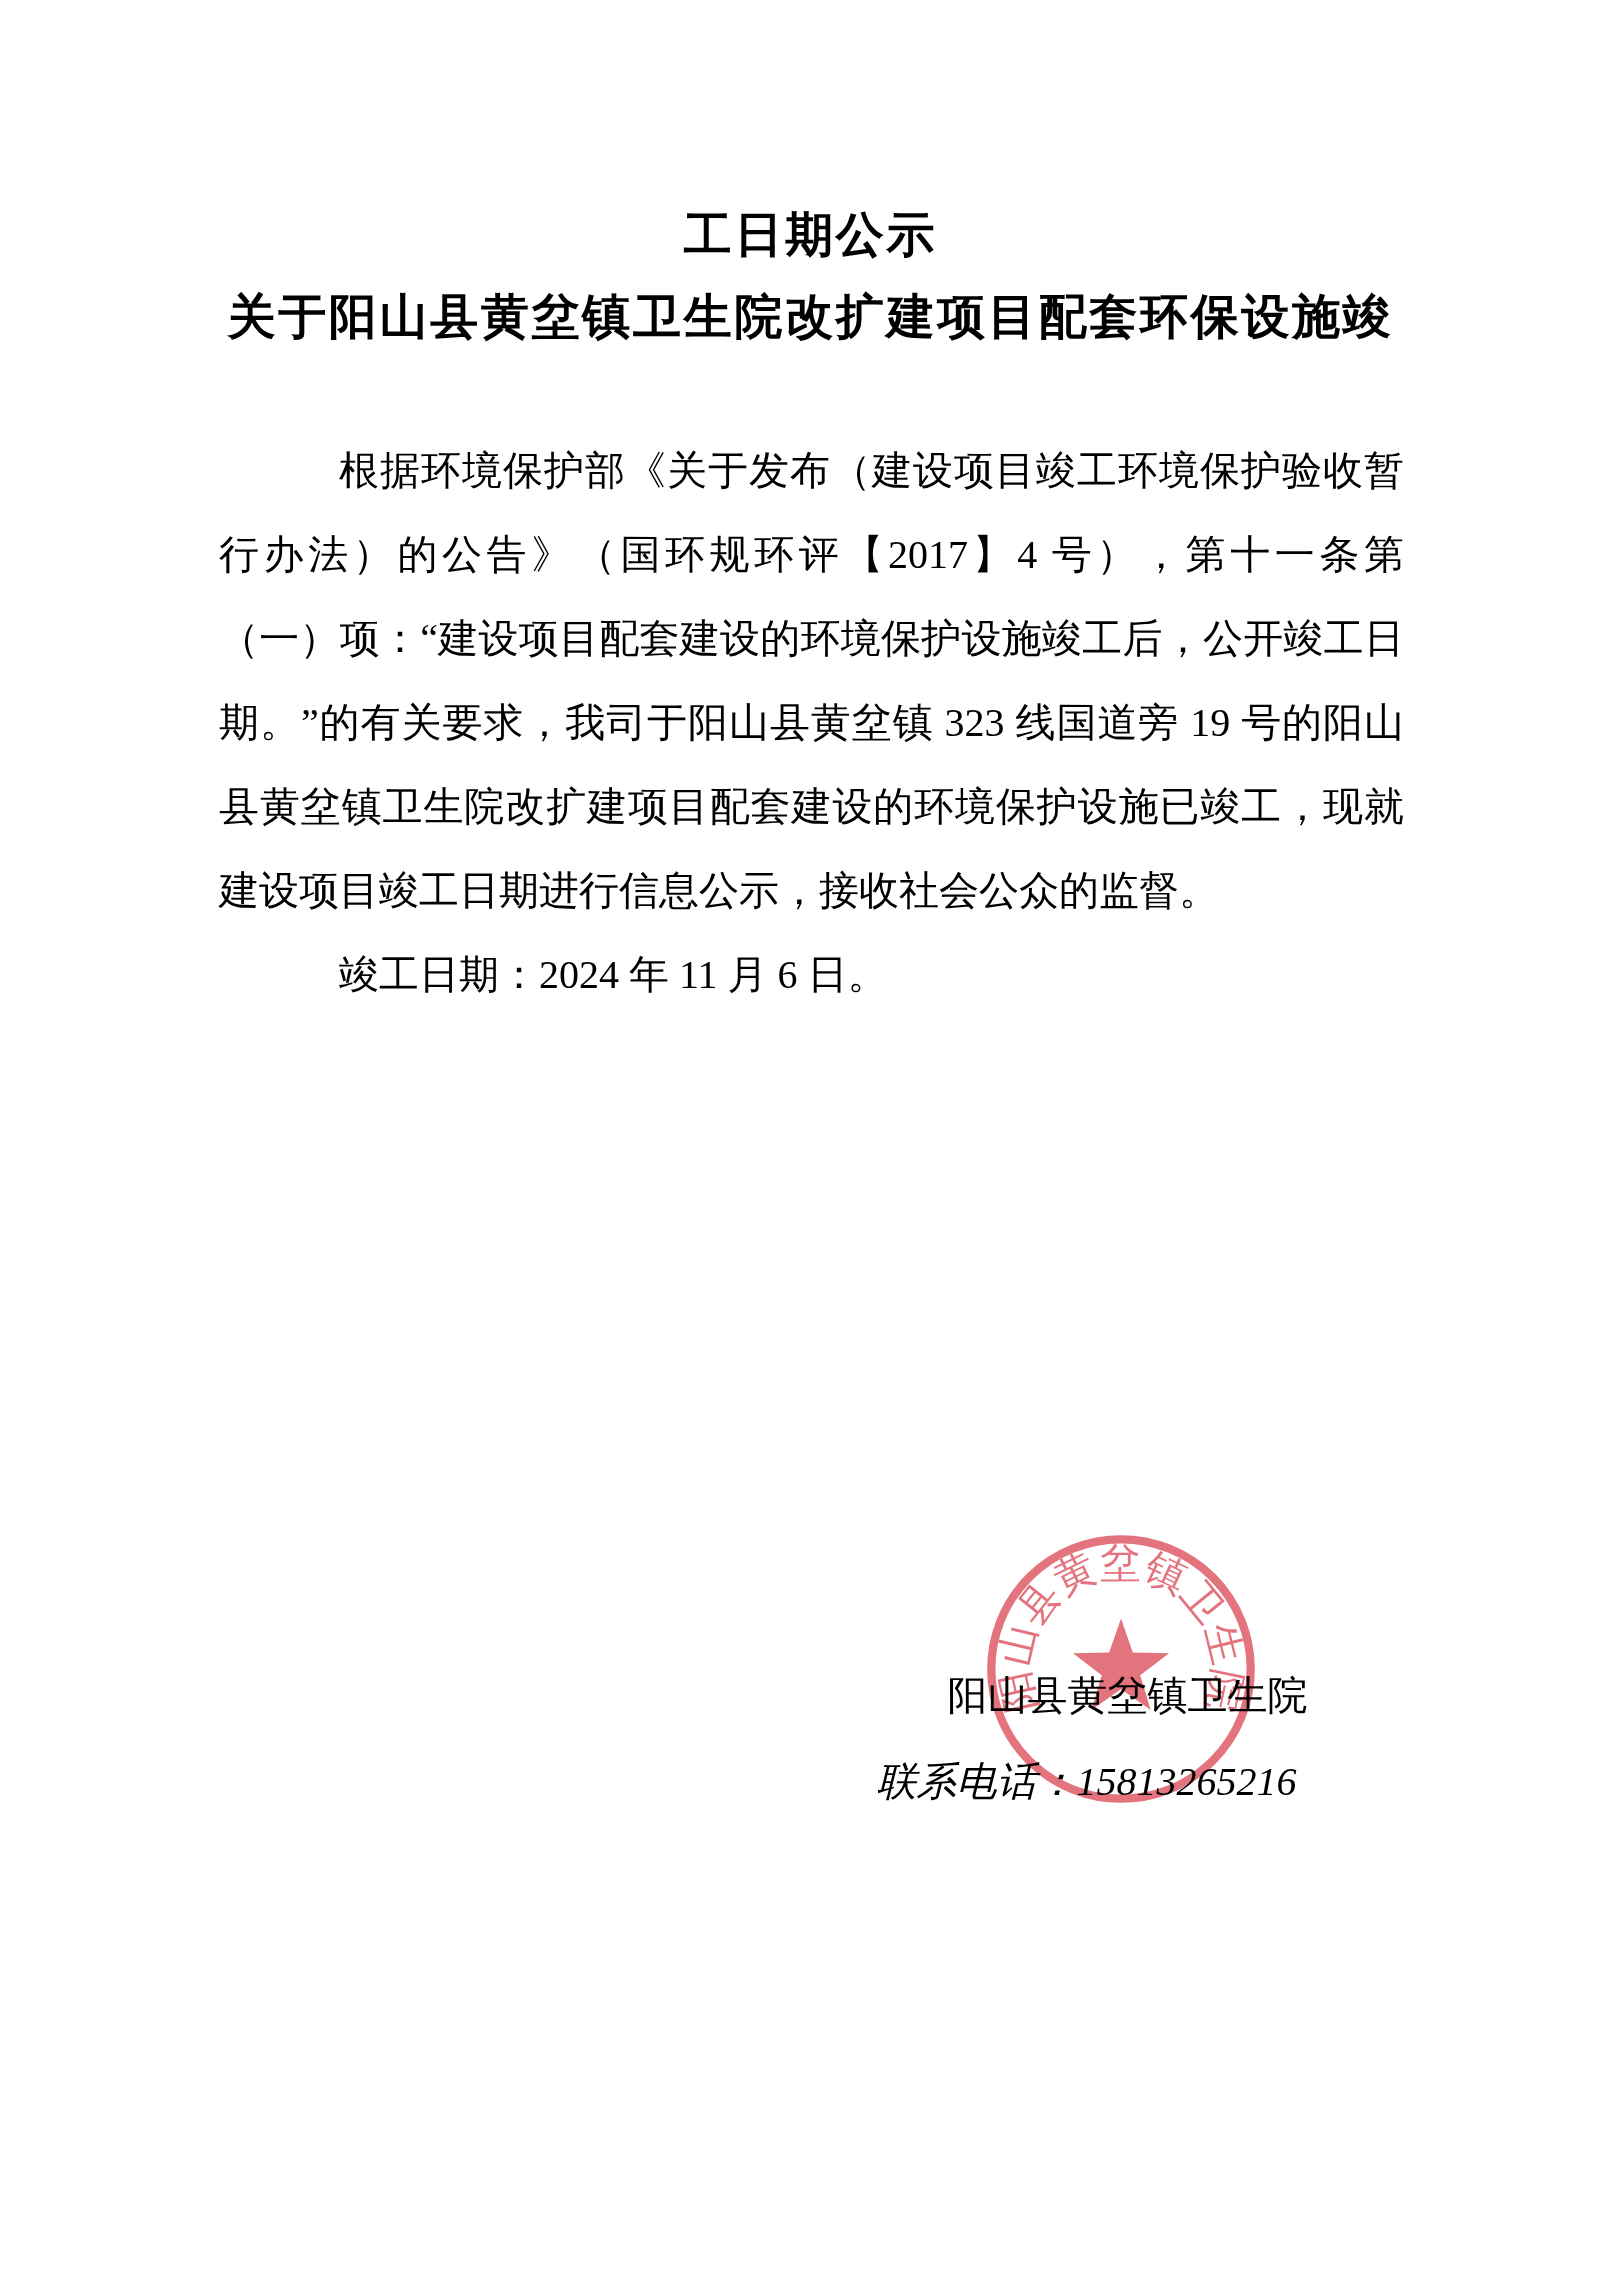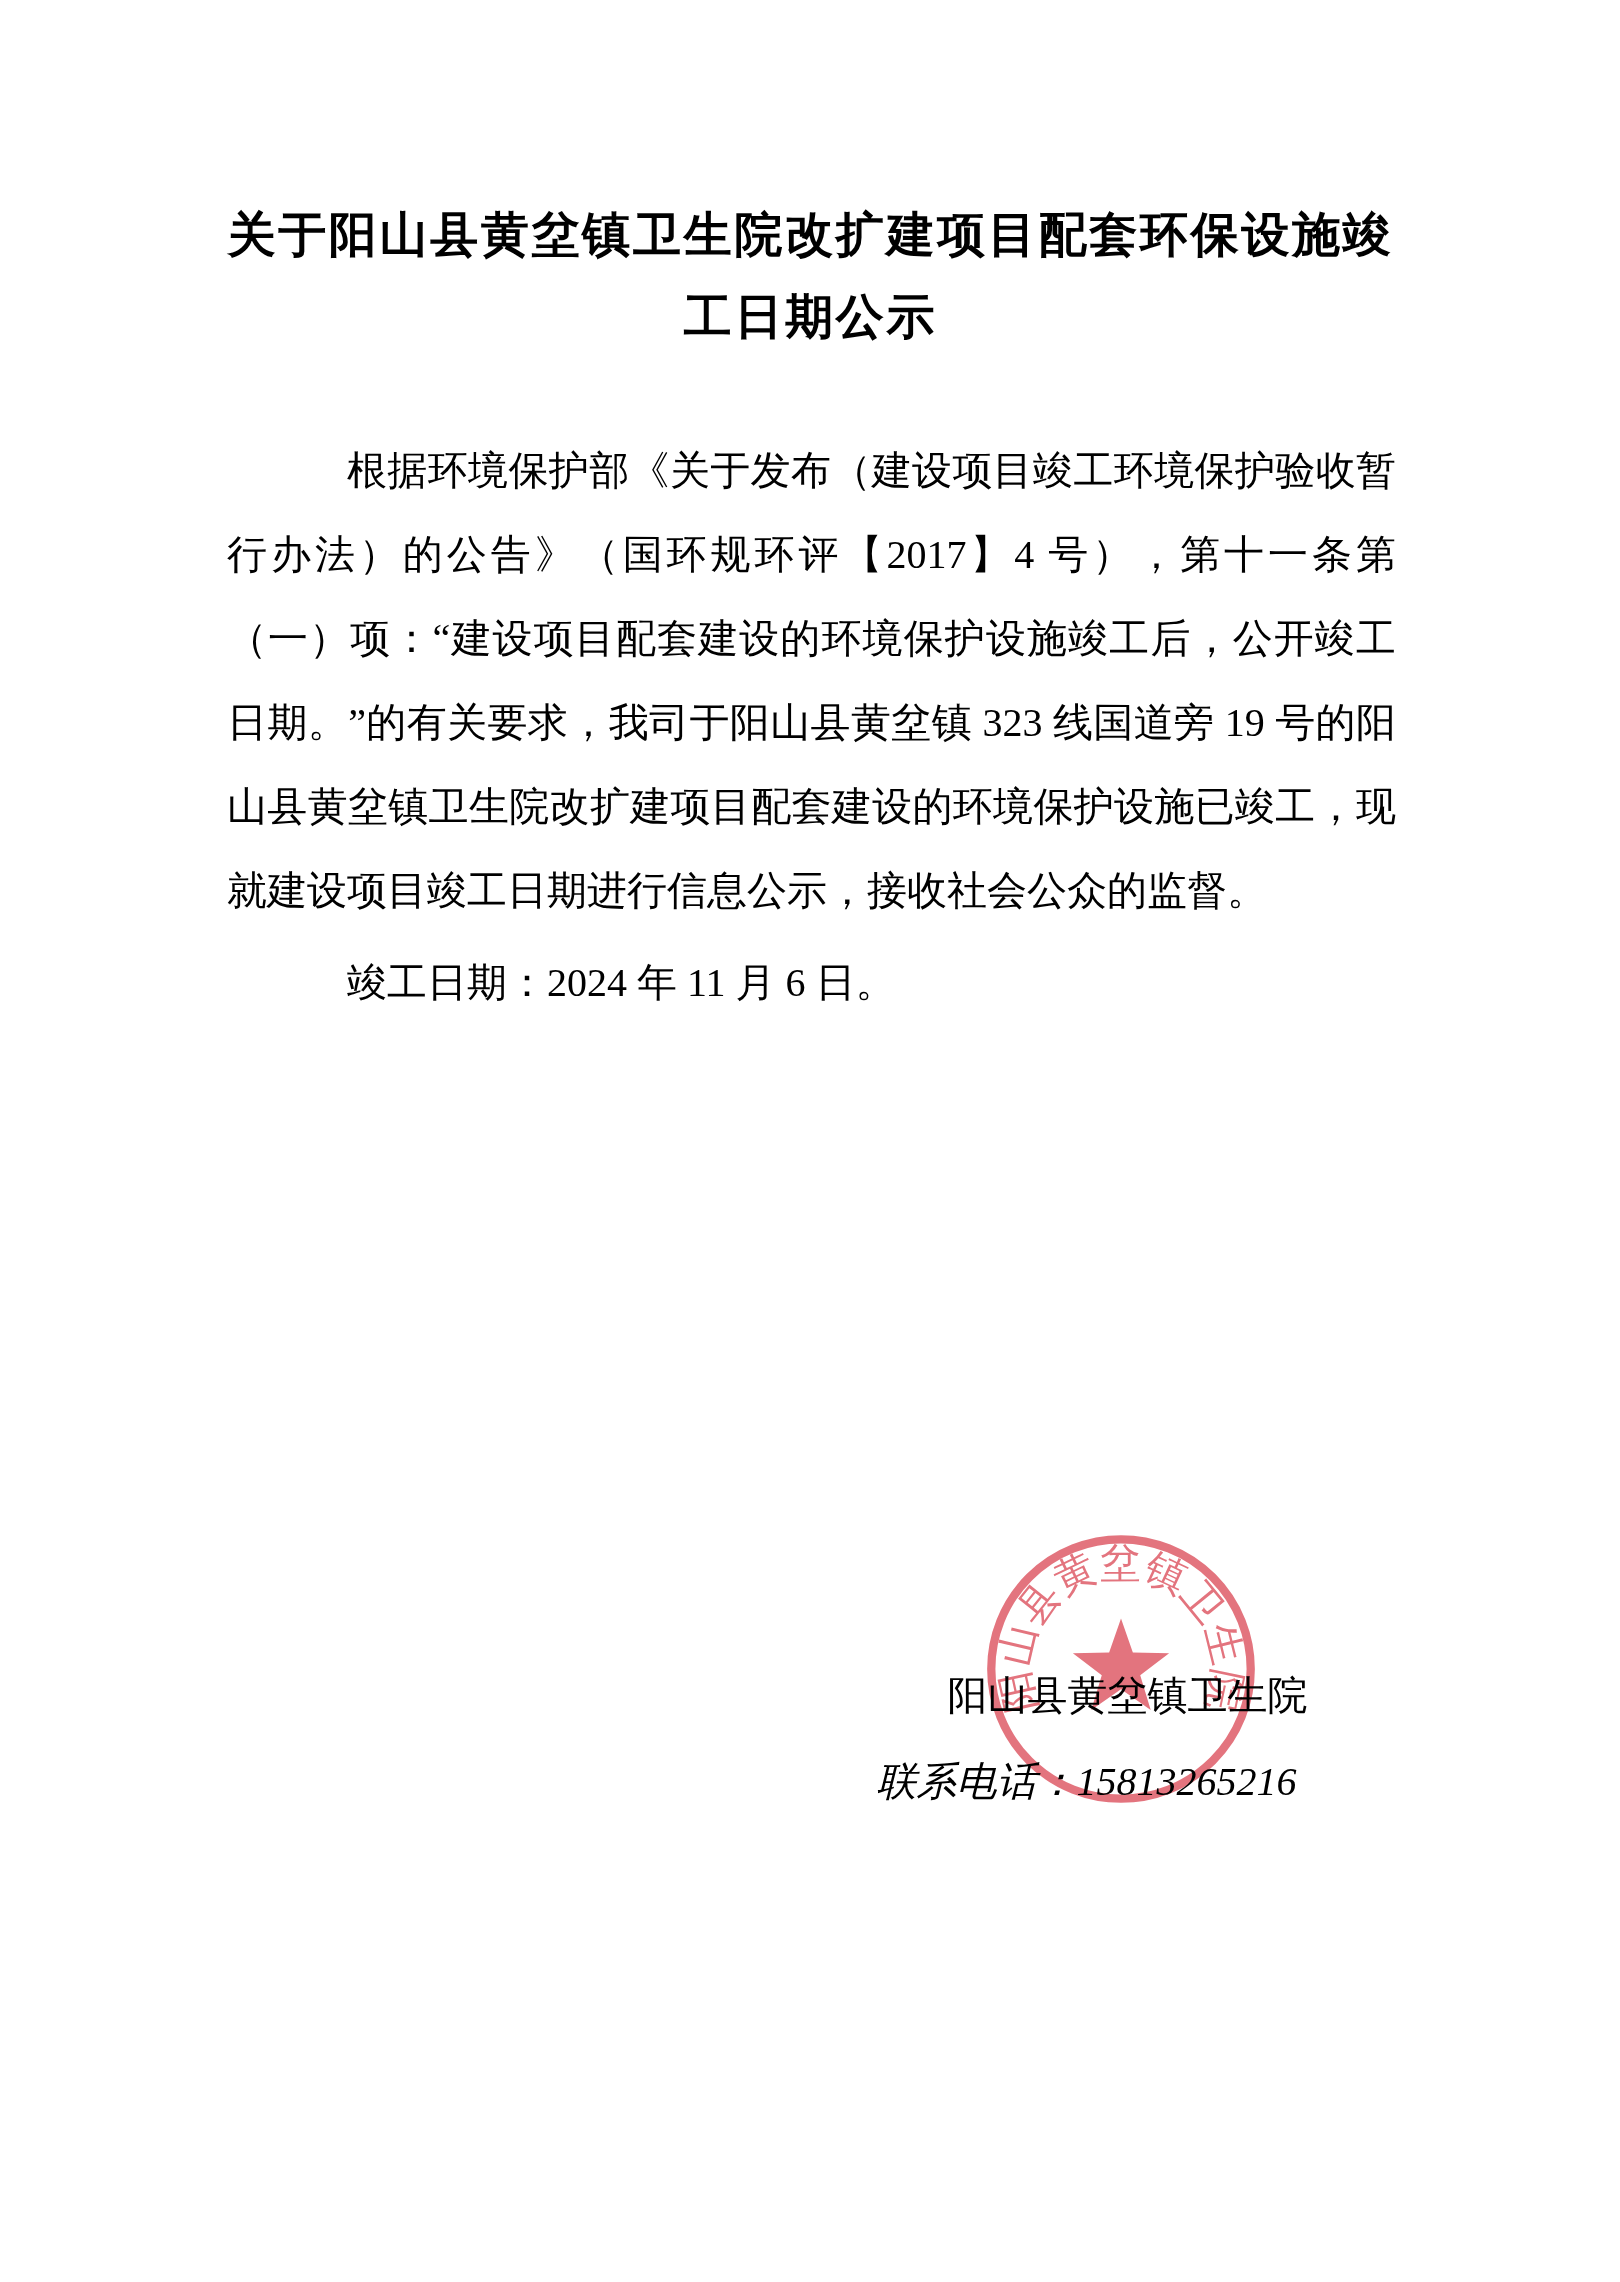--- a/index.html
+++ b/index.html
@@ -30,21 +30,21 @@
     letter-spacing: 2.7px;
   }
   .content {
     margin: 71px 217px 0 219px;
     font-size: 40px;
     line-height: 84px;
     text-align: justify;
     text-align-last: left;
   }
   .content p {
-    margin: 8px;
+    margin: 0;
     padding: 0;
     text-indent: 3em;
   }
   .seal {
     position: absolute;
     left: 983px;
     top: 1337px;
     width: 276px;
     height: 276px;
     opacity: 0.85;
@@ -70,22 +70,22 @@
     white-space: nowrap;
     font-style: italic;
   }
 </style>
 </head>
 <body>
 
 <div class="page">
 
   <div class="title-block">
+    <div>工日期公示</div>
     <div>关于阳山县黄坌镇卫生院改扩建项目配套环保设施竣</div>
-    <div>工日期公示</div>
   </div>
 
   <div class="content">
     <p>根据环境保护部《关于发布（建设项目竣工环境保护验收暂行办法）的公告》（国环规环评【2017】4 号），第十一条第（一）项：“建设项目配套建设的环境保护设施竣工后，公开竣工日期。”的有关要求，我司于阳山县黄坌镇 323 线国道旁 19 号的阳山县黄坌镇卫生院改扩建项目配套建设的环境保护设施已竣工，现就建设项目竣工日期进行信息公示，接收社会公众的监督。</p>
     <p>竣工日期：2024 年 11 月 6 日。</p>
   </div>
 
   <svg class="seal" viewBox="0 0 300 300" aria-hidden="true">
     <g fill="none" stroke="#df5c68">
       <circle cx="150" cy="150" r="141" stroke-width="9"></circle>

